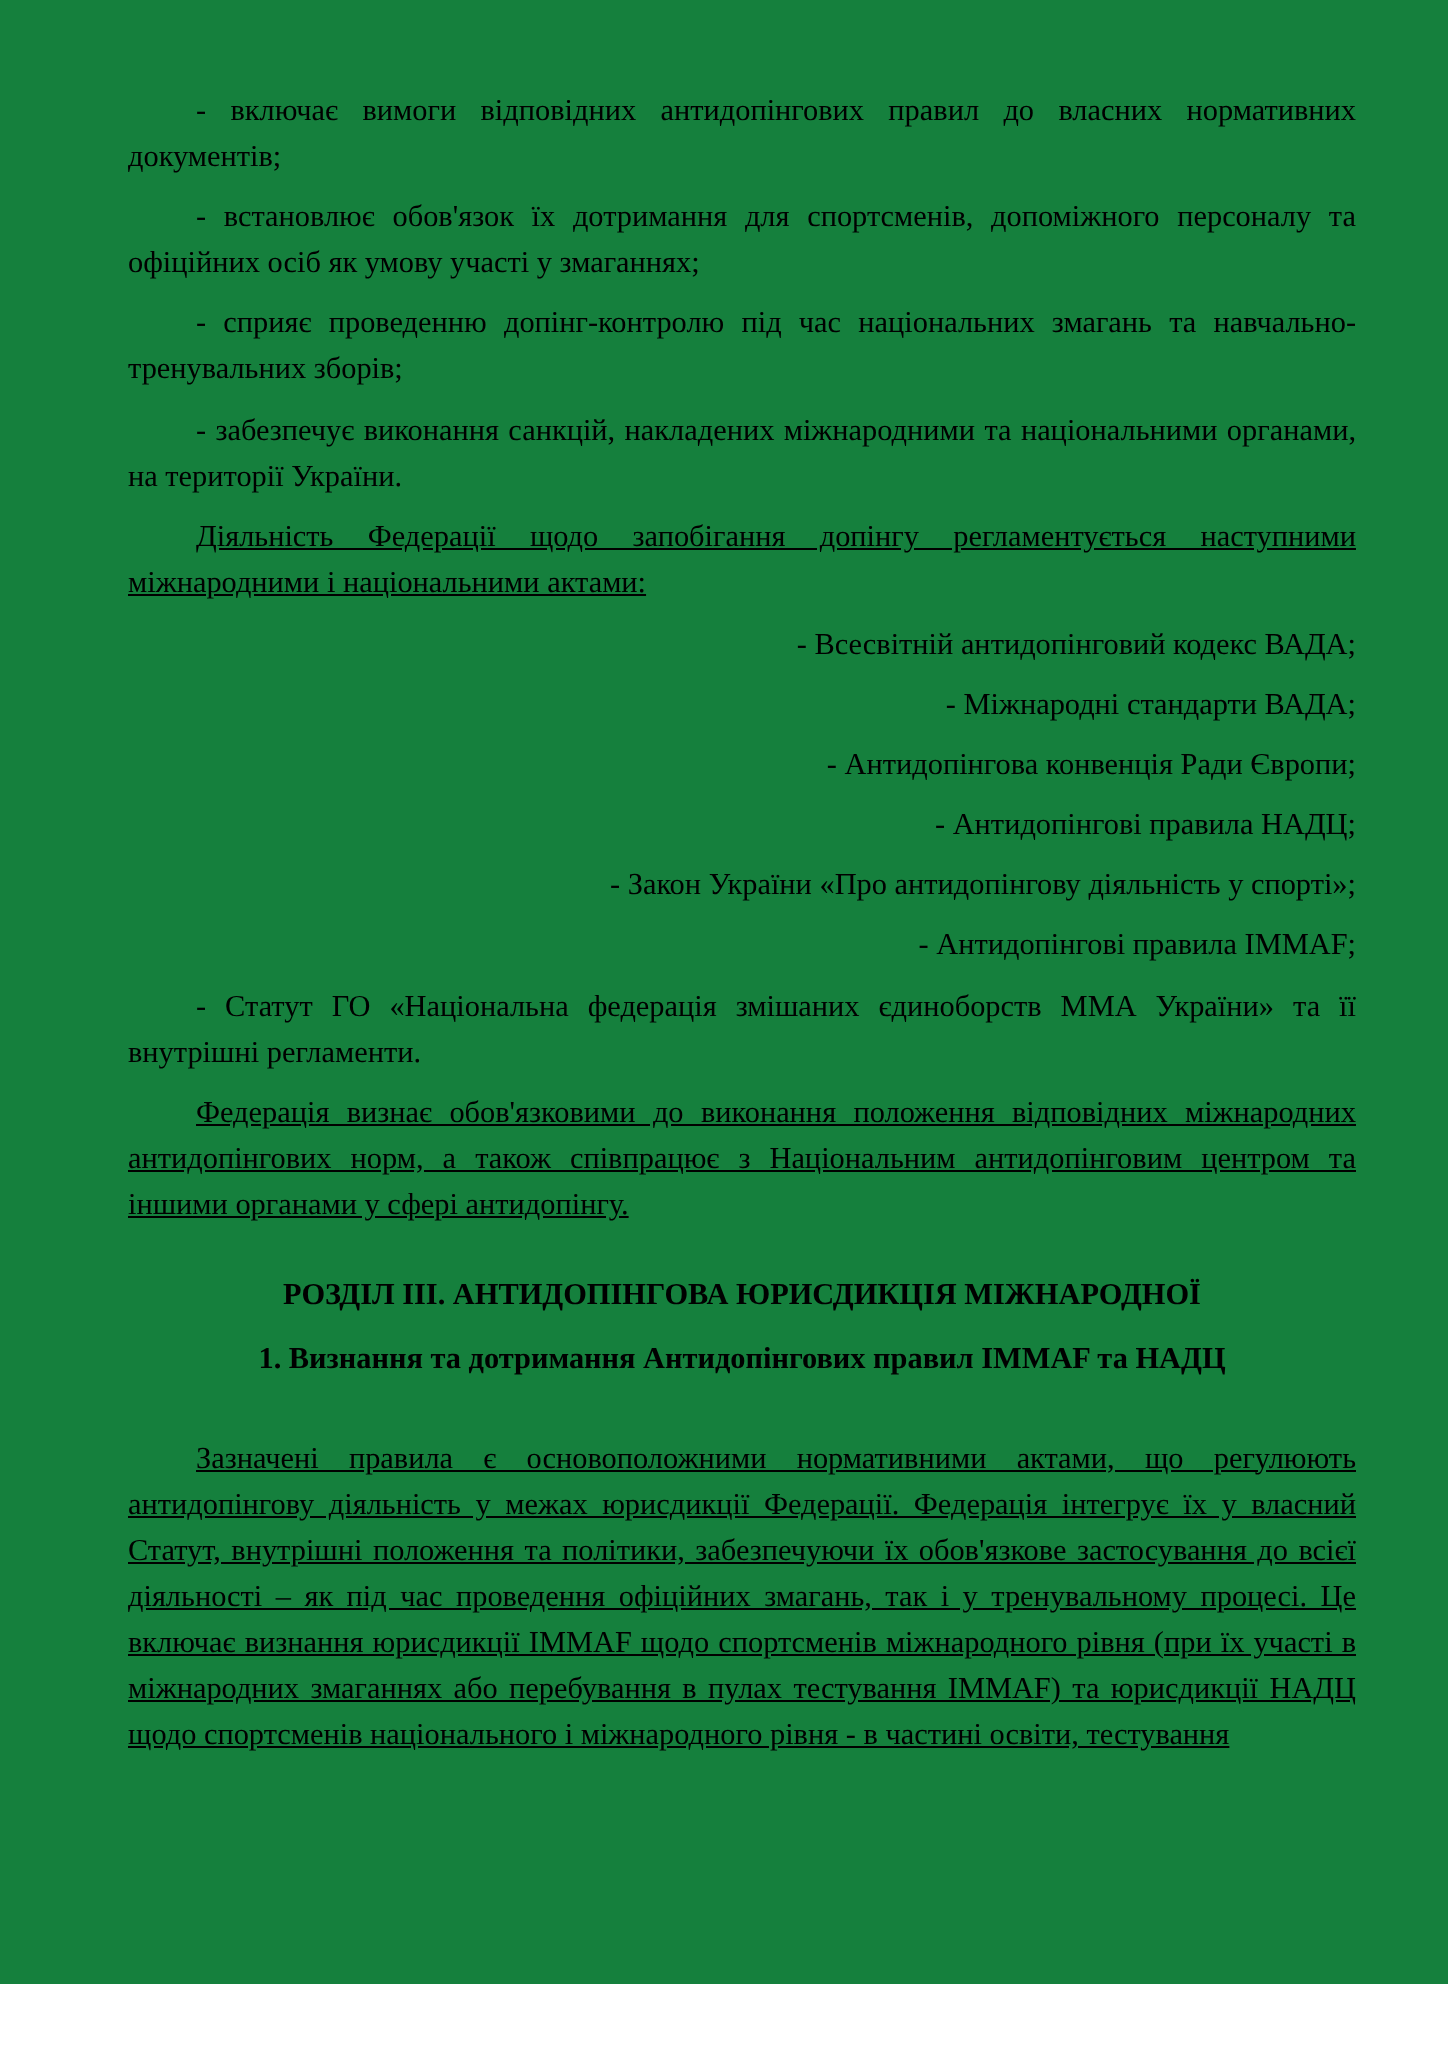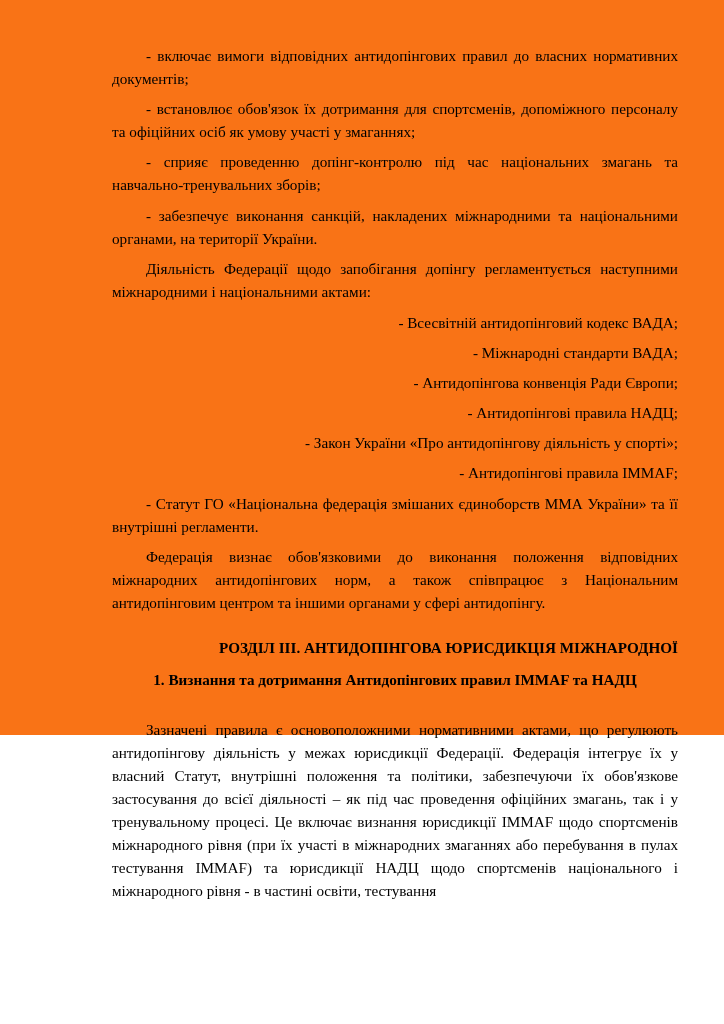--- a/index.html
+++ b/index.html
@@ -10,58 +10,59 @@
   body {
     width: 724px;
     height: 1024px;
     font-family: "Liberation Serif", "DejaVu Serif", serif;
     color: #000000;
     overflow: hidden;
   }
   .page {
     position: relative;
     width: 724px;
-    height: 735px;
-    background: #f97316;
+    height: 992px;
+    background: #15803d;
     box-sizing: border-box;
-    padding: 44px 46px 24px 112px;
+    padding: 44px 46px 24px 64px;
   }
   .doc-body {
     font-size: 15.2px;
     line-height: 1.52;
     text-align: justify;
     text-justify: inter-word;
   }
   p {
     margin: 0;
   }
   .para {
     text-indent: 34px;
     margin-bottom: 1px;
+    text-decoration: underline;
   }
   .list-item-plain {
     text-indent: 34px;
     text-align: right;
     margin-bottom: 7px;
   }
   .list-item-justify {
     text-indent: 34px;
     text-align: justify;
   }
   .spacer-sm {
     height: 7px;
   }
   .spacer-md {
     height: 13px;
   }
   .spacer-lg {
     height: 22px;
   }
   .heading {
-    text-align: right;
+    text-align: center;
     font-weight: bold;
     font-size: 15.2px;
     line-height: 1.5;
     text-indent: 0;
   }
   .subheading {
     text-align: center;
     font-weight: bold;
     font-size: 15.2px;
     line-height: 1.5;

